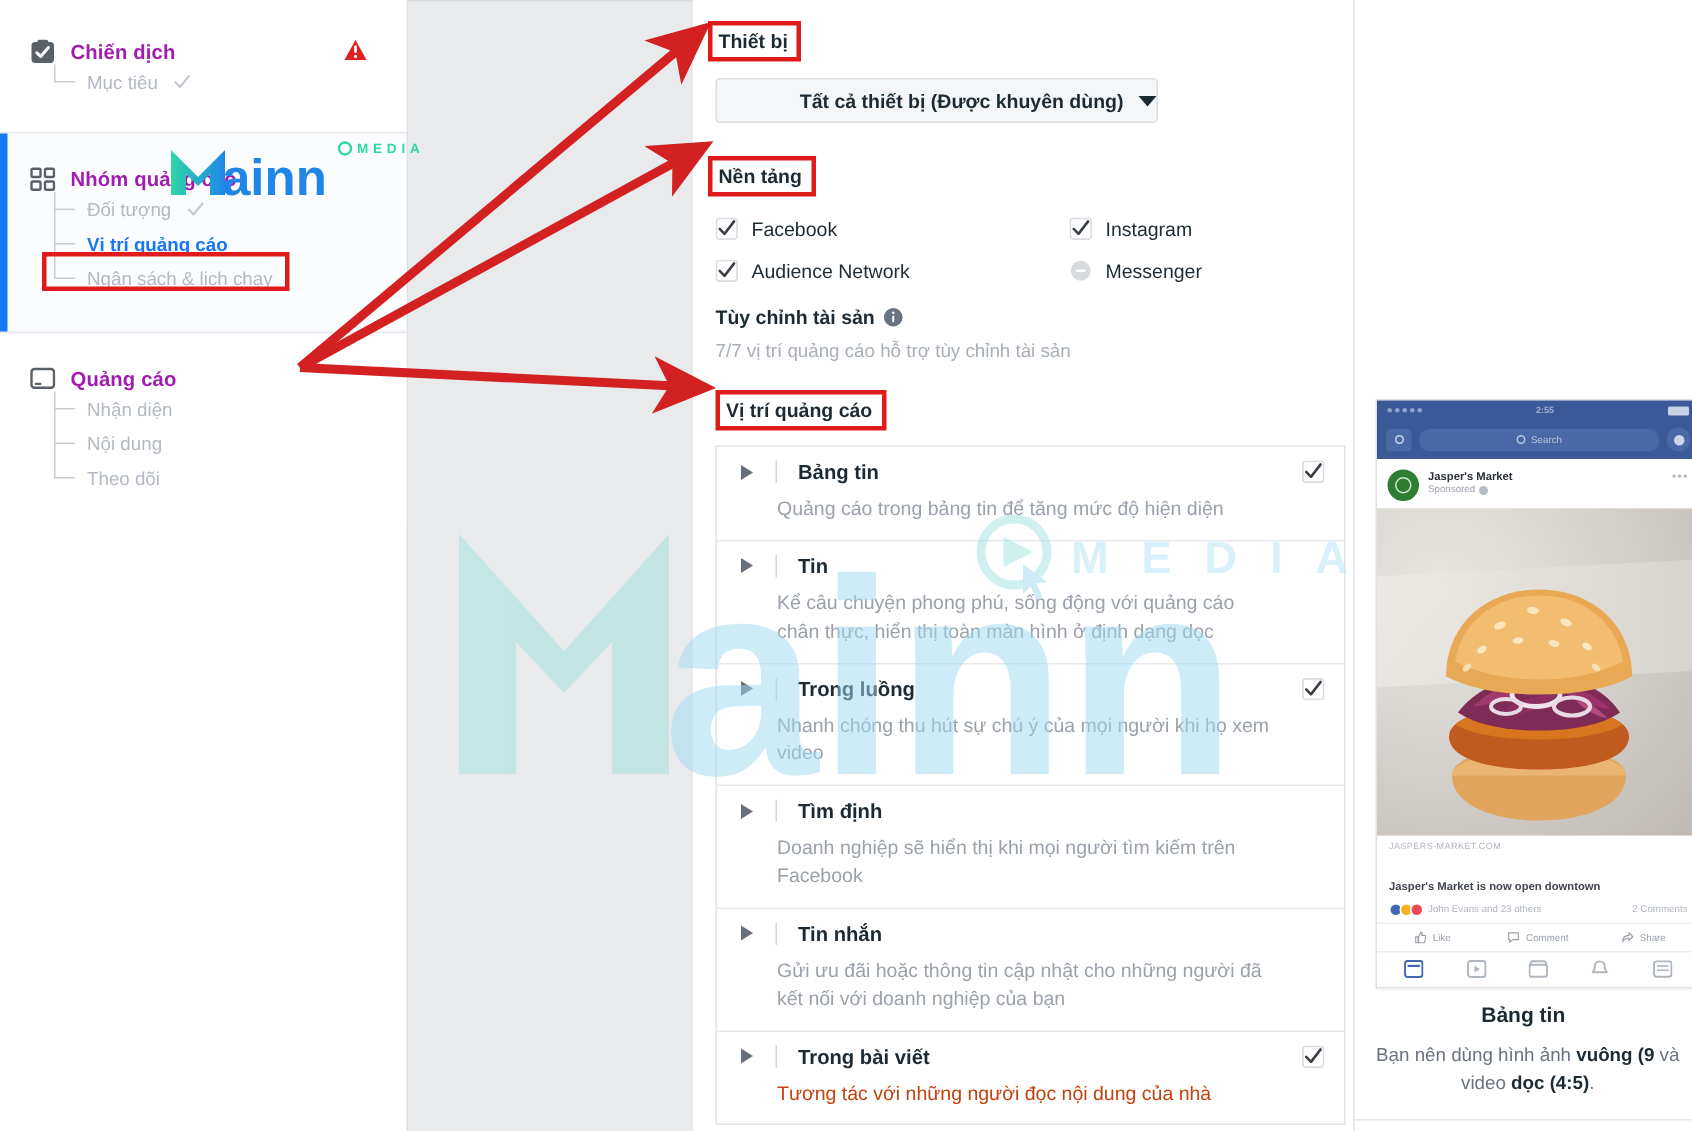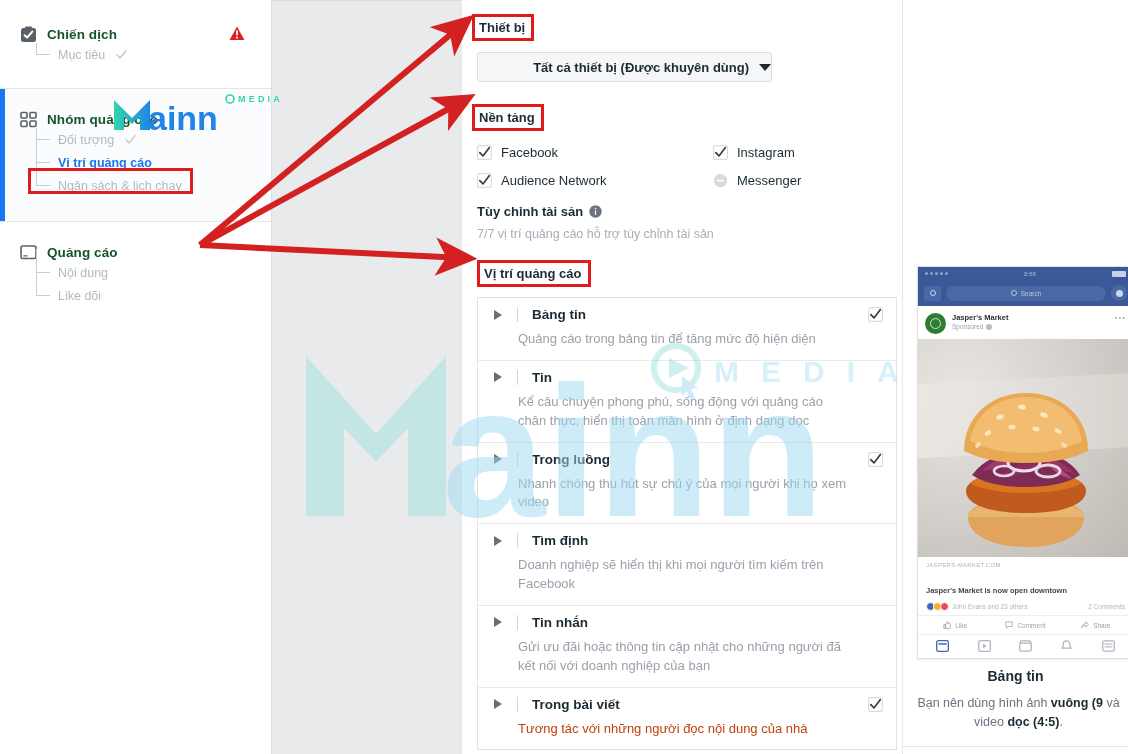--- a/index.html
+++ b/index.html
@@ -25,21 +25,21 @@
   .nav-section.sec-adset::before {
     content: ""; position: absolute; left: 0; top: 0; bottom: 0; width: 5px;
     background: #1877f2;
   }
   .nav-section.sec-ad { padding: 22px 0 18px 0; }
 
   .sec-head {
     display: flex; align-items: center; gap: 10px;
     padding: 0 18px 0 20px; position: relative;
   }
-  .sec-head .label { font-size: 13.5px; font-weight: bold; color: #14532d; letter-spacing: .1px; }
+  .sec-head .label { font-size: 13.5px; font-weight: bold; color: #a21caf; letter-spacing: .1px; }
   .sec-icon { width: 17px; height: 17px; flex: 0 0 17px; display:block; }
   .warn-icon { position: absolute; right: 26px; top: 0px; width: 16px; height: 15px; }
 
   .sub-list { padding-left: 36px; position: relative; }
   .sub-item {
     display: flex; align-items: center; gap: 6px;
     height: 23px; position: relative; padding-left: 22px;
     font-size: 12.5px; color: #b3b9c2;
   }
   .sub-item .tick { width: 11px; height: 11px; margin-left: 5px; }
@@ -269,25 +269,28 @@
 
     <div class="nav-section sec-ad">
       <div class="sec-head">
         <svg class="sec-icon" viewBox="0 0 17 17">
           <rect x="1" y="2" width="15" height="12.5" rx="2" fill="none" stroke="#5a6068" stroke-width="1.6"></rect>
           <rect x="3.2" y="11.2" width="4.4" height="1.4" rx="0.6" fill="#5a6068"></rect>
         </svg>
         <span class="label">Quảng cáo</span>
       </div>
       <div class="sub-list">
+        <div class="sub-item first">
+          <span>Nhận diện</span>
+        </div>
         <div class="sub-item">
           <span>Nội dung</span>
         </div>
         <div class="sub-item last">
-          <span>Like dõi</span>
+          <span>Theo dõi</span>
         </div>
       </div>
     </div>
   </div>
 
   <div class="gutter">
     <div class="gutter-top-line"></div>
   </div>
 
   <div class="main">

